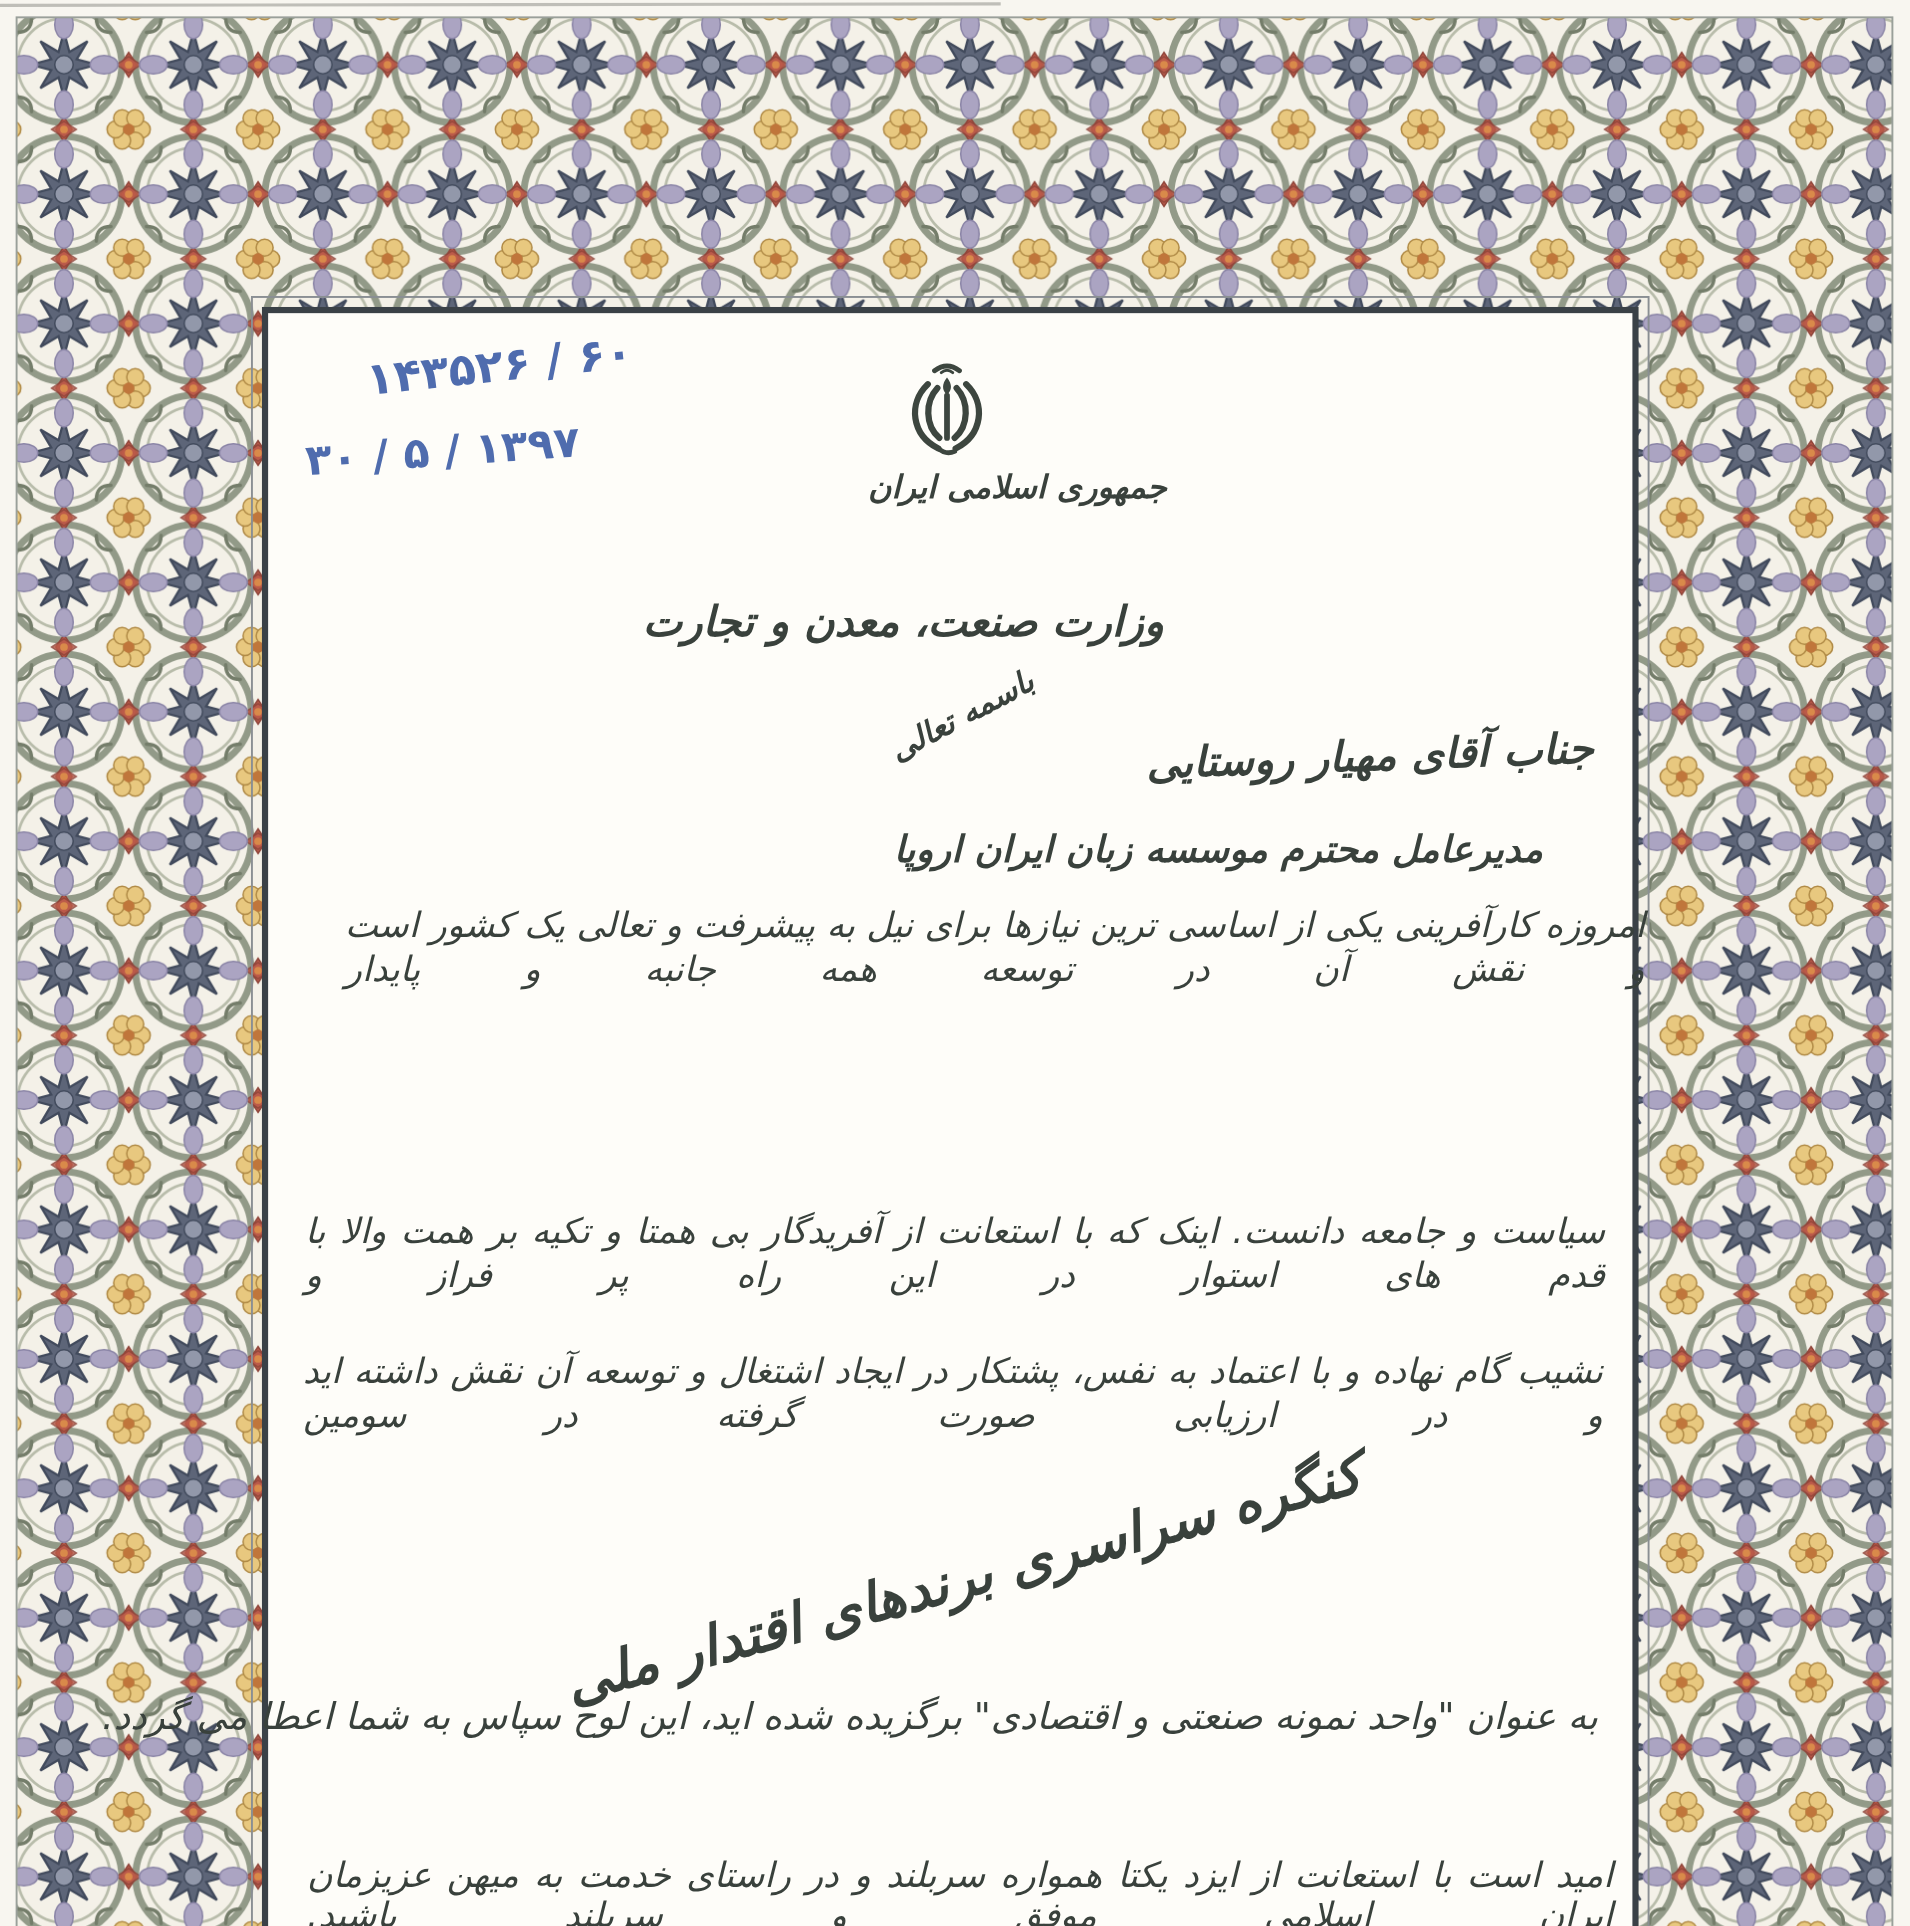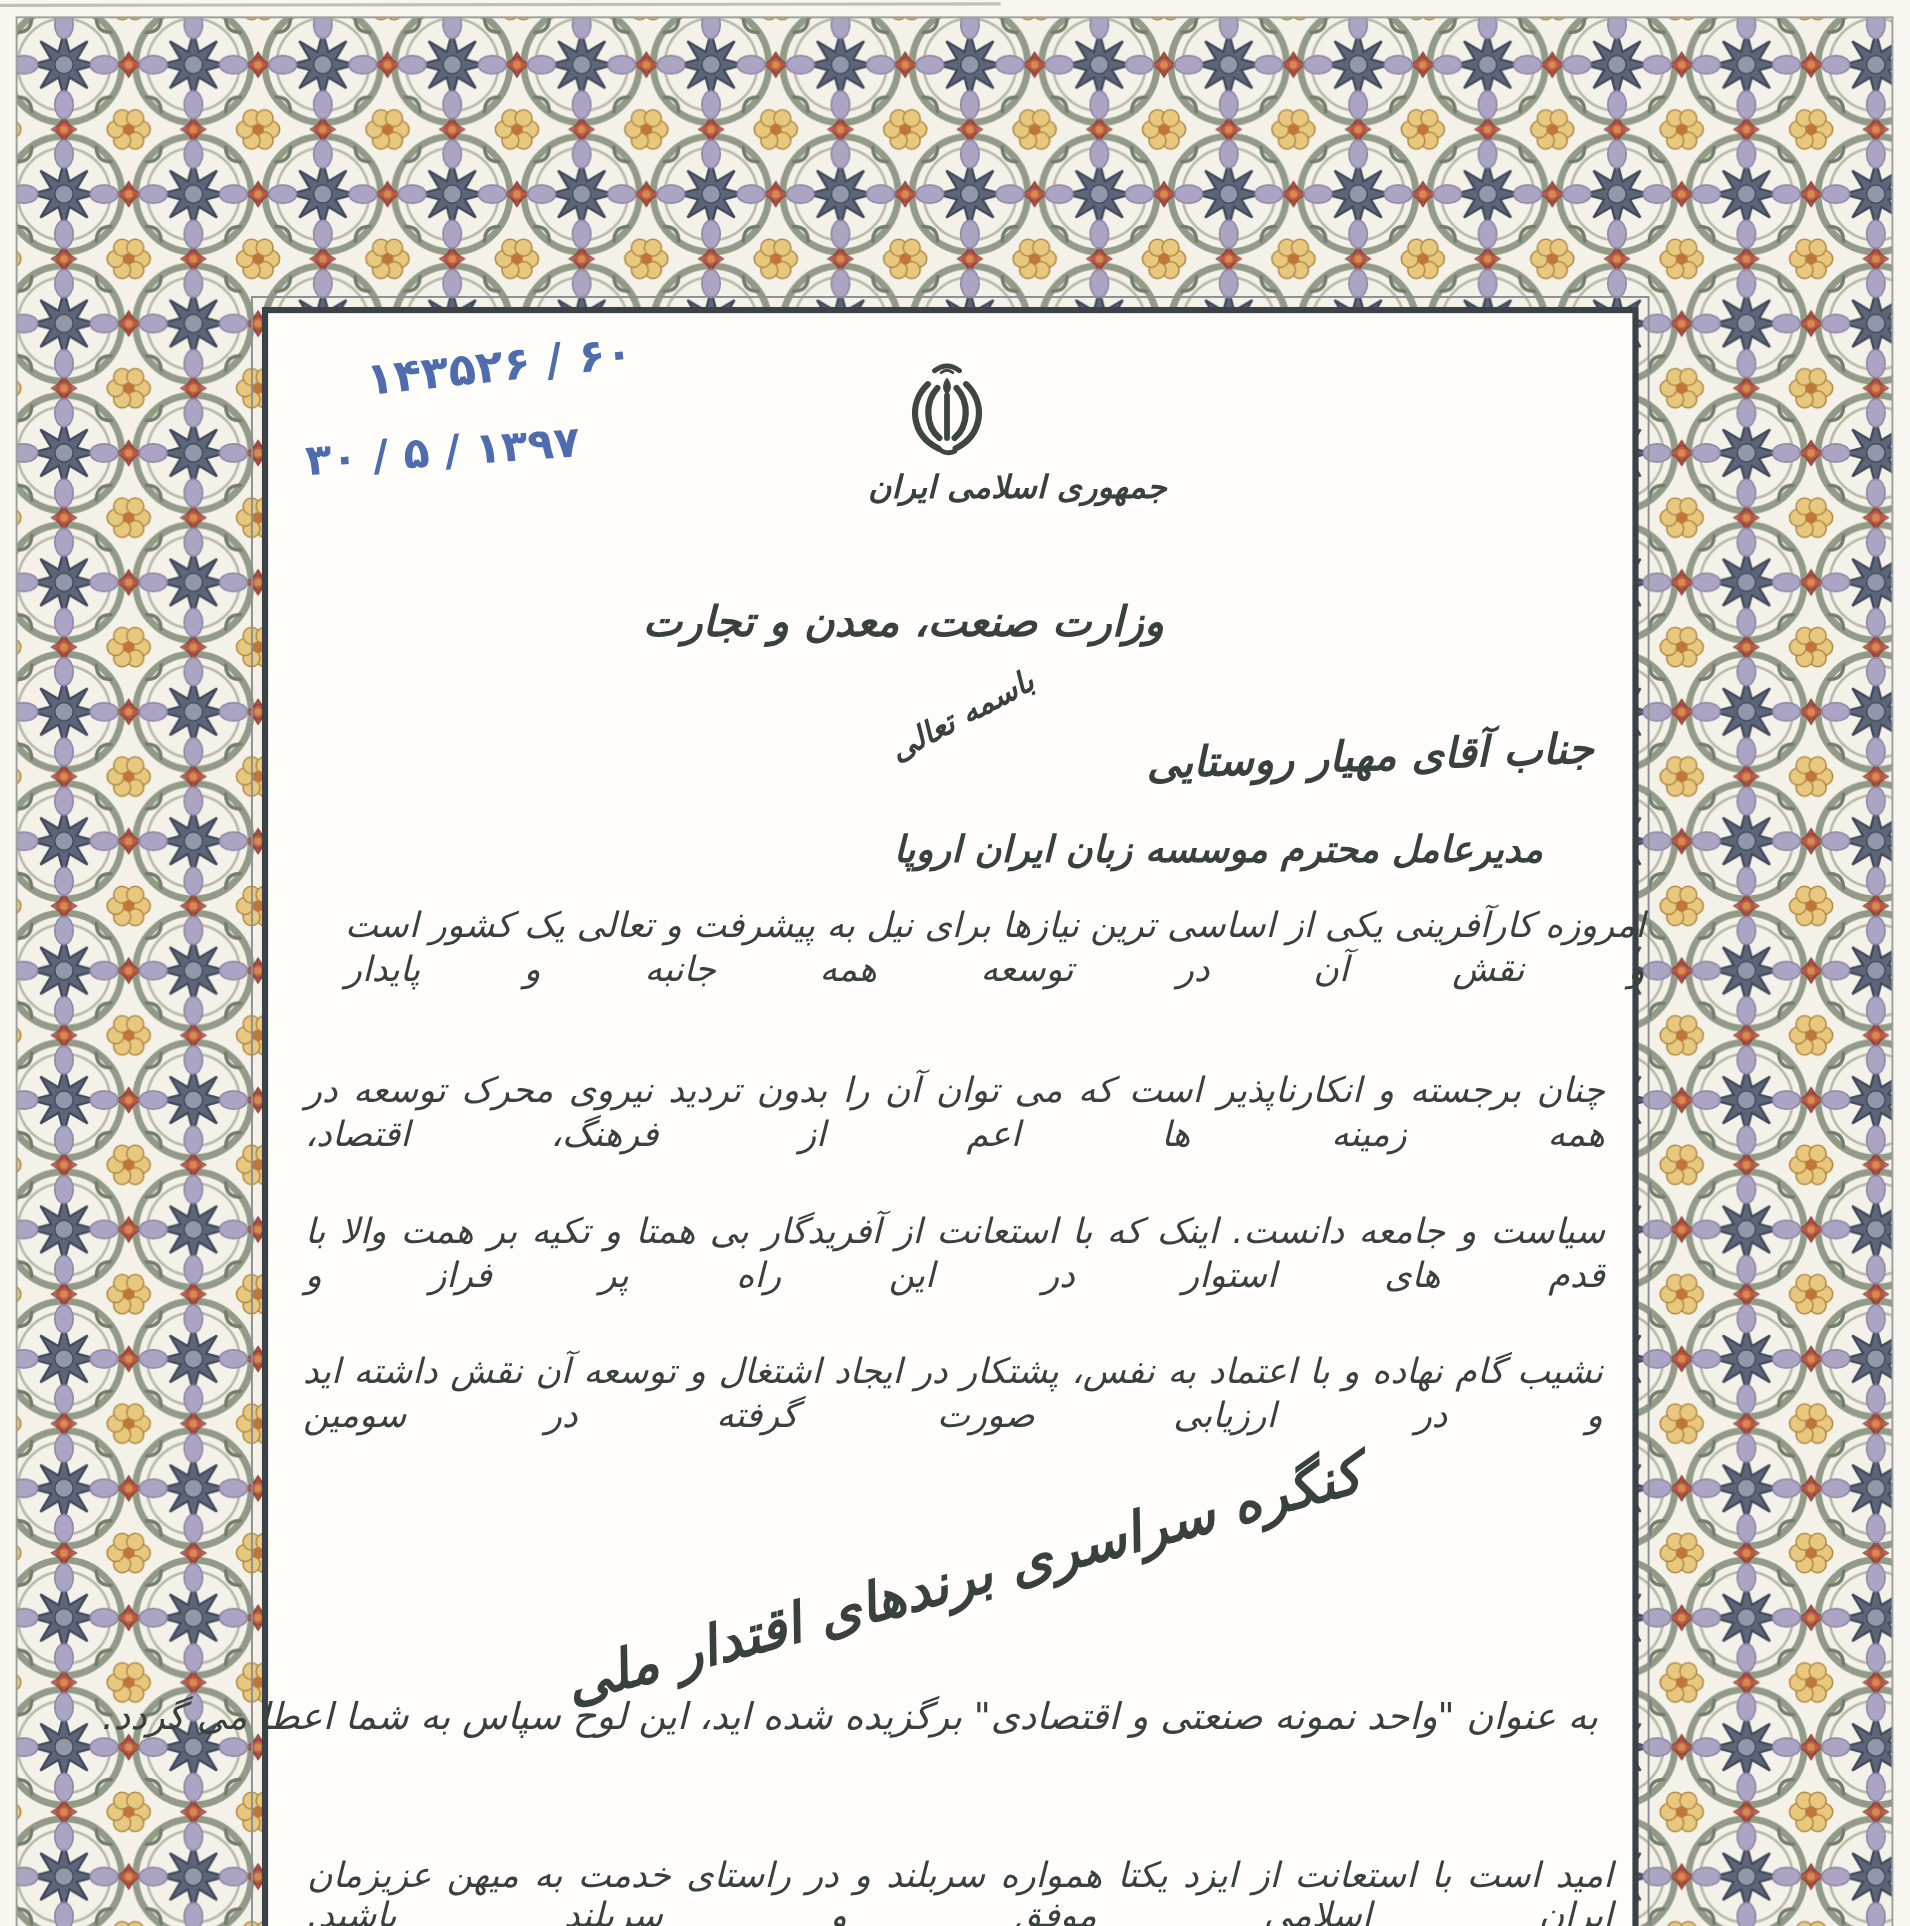--- a/index.html
+++ b/index.html
@@ -100,21 +100,20 @@
   </svg>
 
   <div class="abs fa ink bold nastaliq country-line center" style="left:849px;top:468px;width:339px;">جمهوری اسلامی ایران</div>
   <div class="abs fa ink bold nastaliq ministry-line center" style="left:761px;top:561px;width:404px;margin-top:36px;">وزارت صنعت، معدن و تجارت</div>
   <div class="abs fa ink bold nastaliq invocation-line center" style="left:874px;top:697px;width:177px;">باسمه تعالی</div>
 
   <div class="abs fa ink bold nastaliq addr1 right" style="left:994px;top:734px;width:601px;">جناب آقای مهیار روستایی</div>
   <div class="abs fa ink bold nastaliq addr2 right" style="left:974px;top:828px;width:570px;">مدیرعامل محترم موسسه زبان ایران اروپا</div>
 
   <div class="abs fa ink nastaliq bodyline just" style="left:306px;top:904px;width:1300px;margin-left:40px;">امروزه کارآفرینی یکی از اساسی ترین نیازها برای نیل به پیشرفت و تعالی یک کشور است و نقش آن در توسعه همه جانبه و پایدار</div>
-  <div class="abs fa ink nastaliq bodyline just" style="left:306px;top:1069px;width:1300px;">چنان برجسته و انکارناپذیر است که می توان آن را بدون تردید نیروی محرک توسعه در همه زمینه ها اعم از فرهنگ، اقتصاد،</div>
   <div class="abs fa ink nastaliq bodyline just" style="left:306px;top:1210px;width:1300px;">سیاست و جامعه دانست. اینک که با استعانت از آفریدگار بی همتا و تکیه بر همت والا با قدم های استوار در این راه پر فراز و</div>
   <div class="abs fa ink nastaliq bodyline just" style="left:304px;top:1350px;width:1300px;">نشیب گام نهاده و با اعتماد به نفس، پشتکار در ایجاد اشتغال و توسعه آن نقش داشته اید و در ارزیابی صورت گرفته در سومین</div>
 
   <div class="abs fa ink bold nastaliq congress center" style="left:770px;top:1518px;width:601px;">کنگره سراسری برندهای اقتدار ملی</div>
 
   <div class="abs fa ink nastaliq award right" style="left:320px;top:1695px;width:1279px;">به عنوان "واحد نمونه صنعتی و اقتصادی" برگزیده شده اید، این لوح سپاس به شما اعطا می گردد.</div>
   <div class="abs fa ink nastaliq closing just" style="left:308px;top:1855px;width:1306px;">امید است با استعانت از ایزد یکتا همواره سربلند و در راستای خدمت به میهن عزیزمان ایران اسلامی موفق و سربلند باشید.</div>
 
   <svg class="abs" style="left:0;top:0;pointer-events:none;" width="1911" height="2702" viewBox="0 0 4960 7015" aria-hidden="true">
     <g fill="none" stroke="#4d4c52" stroke-width="7" stroke-linecap="round" opacity=".9">

